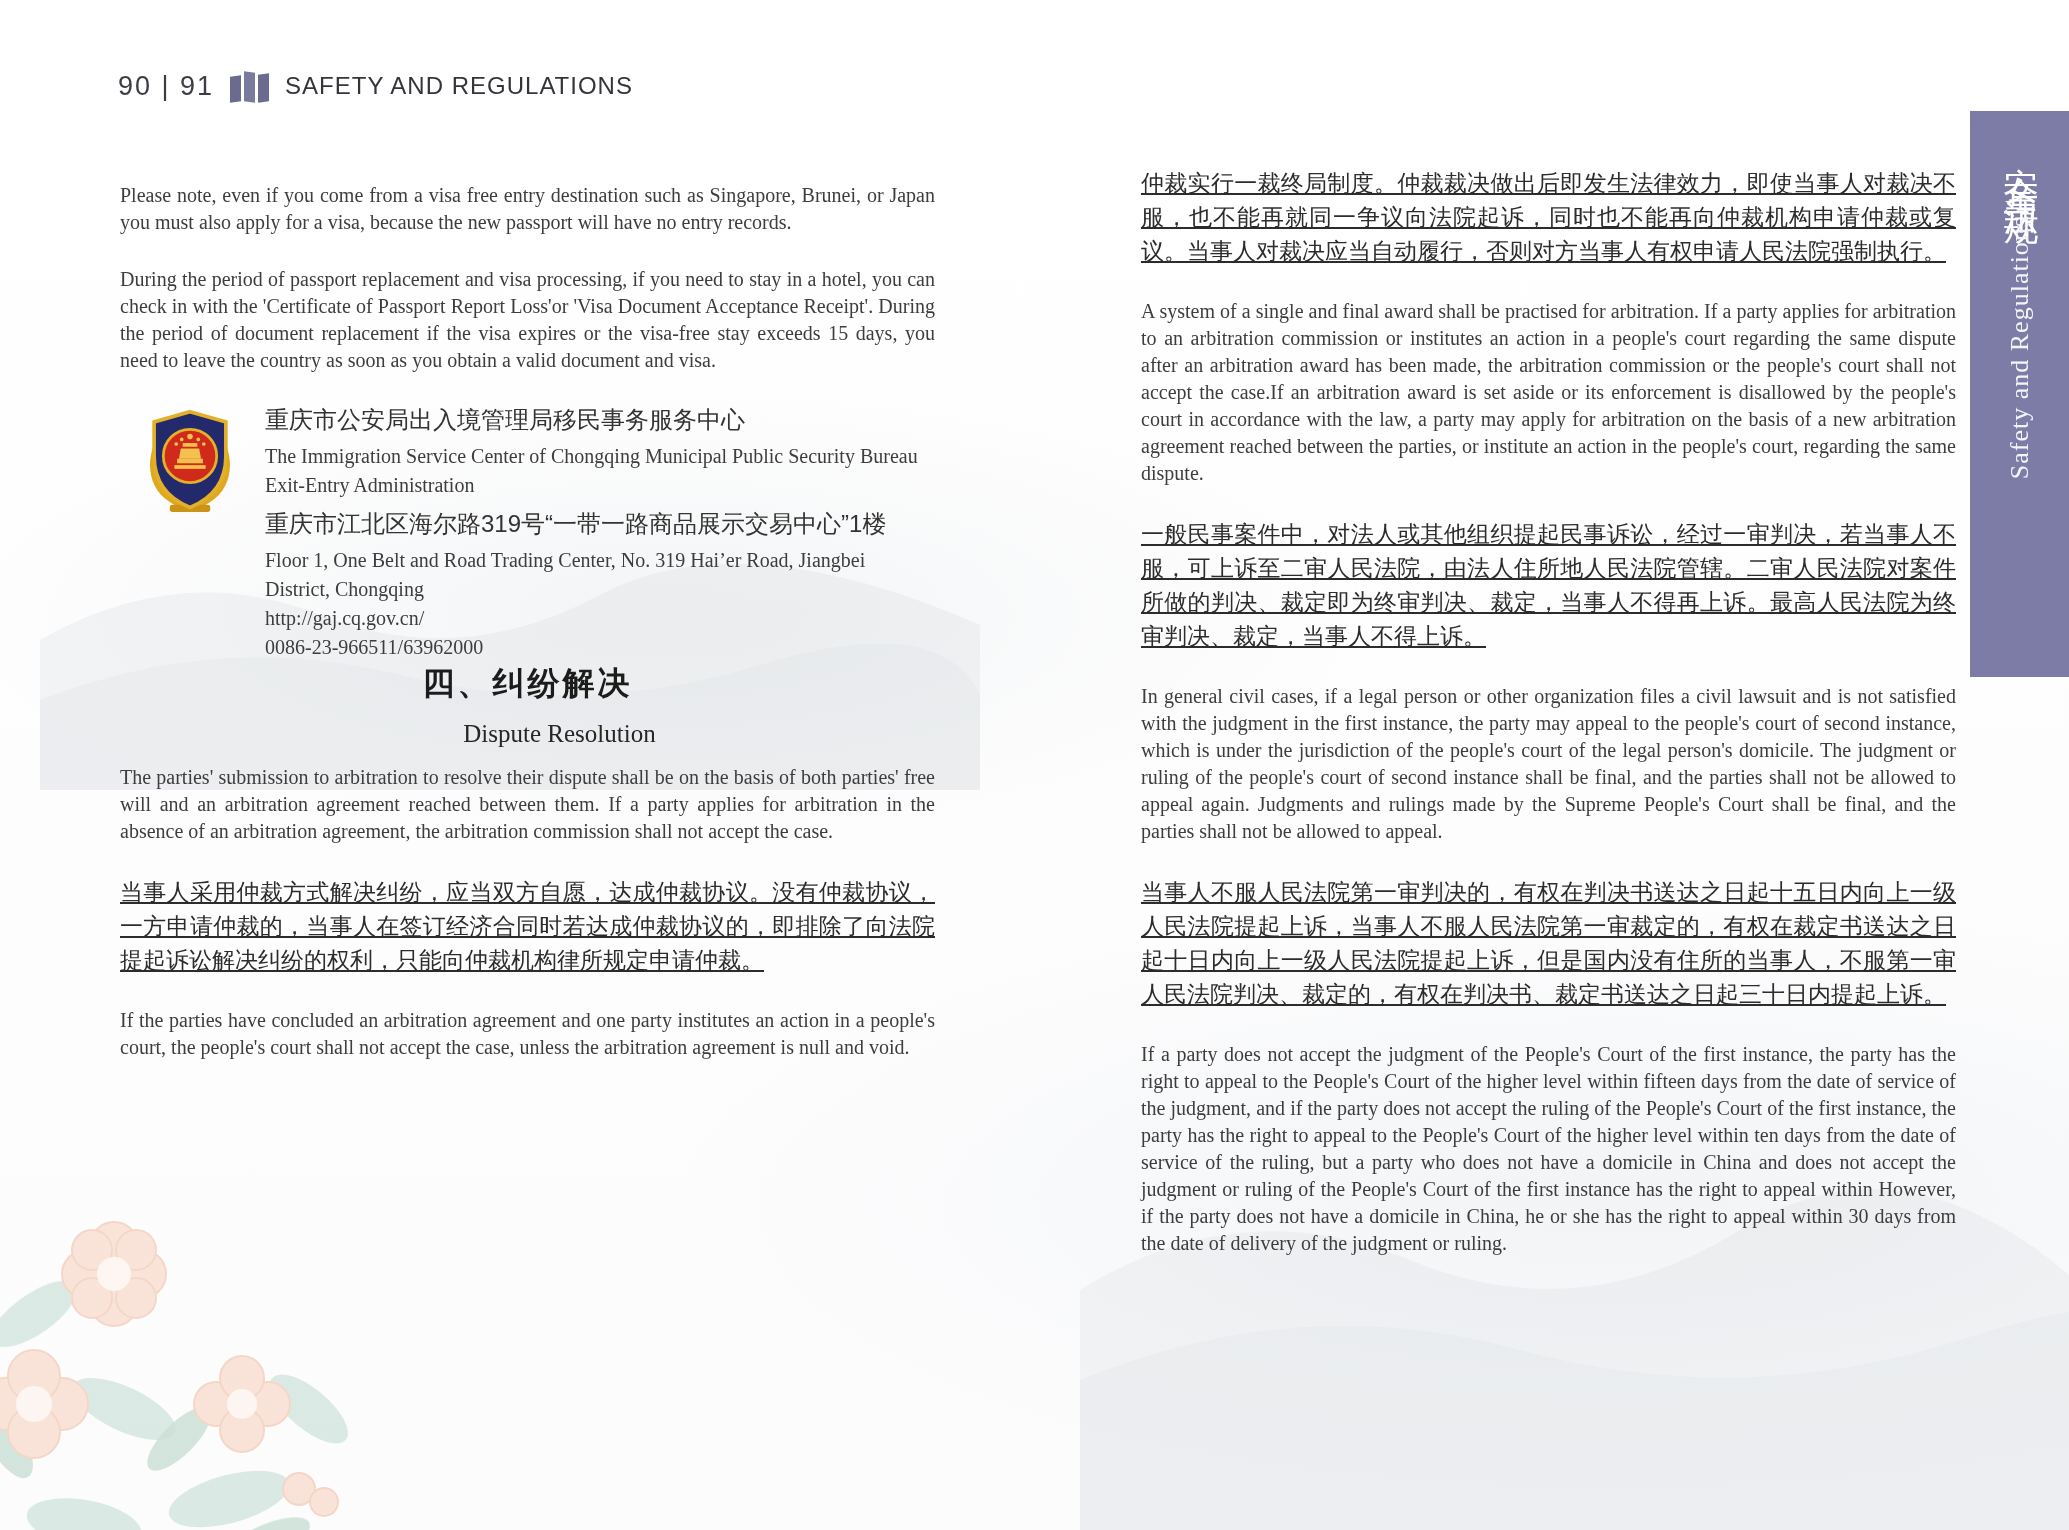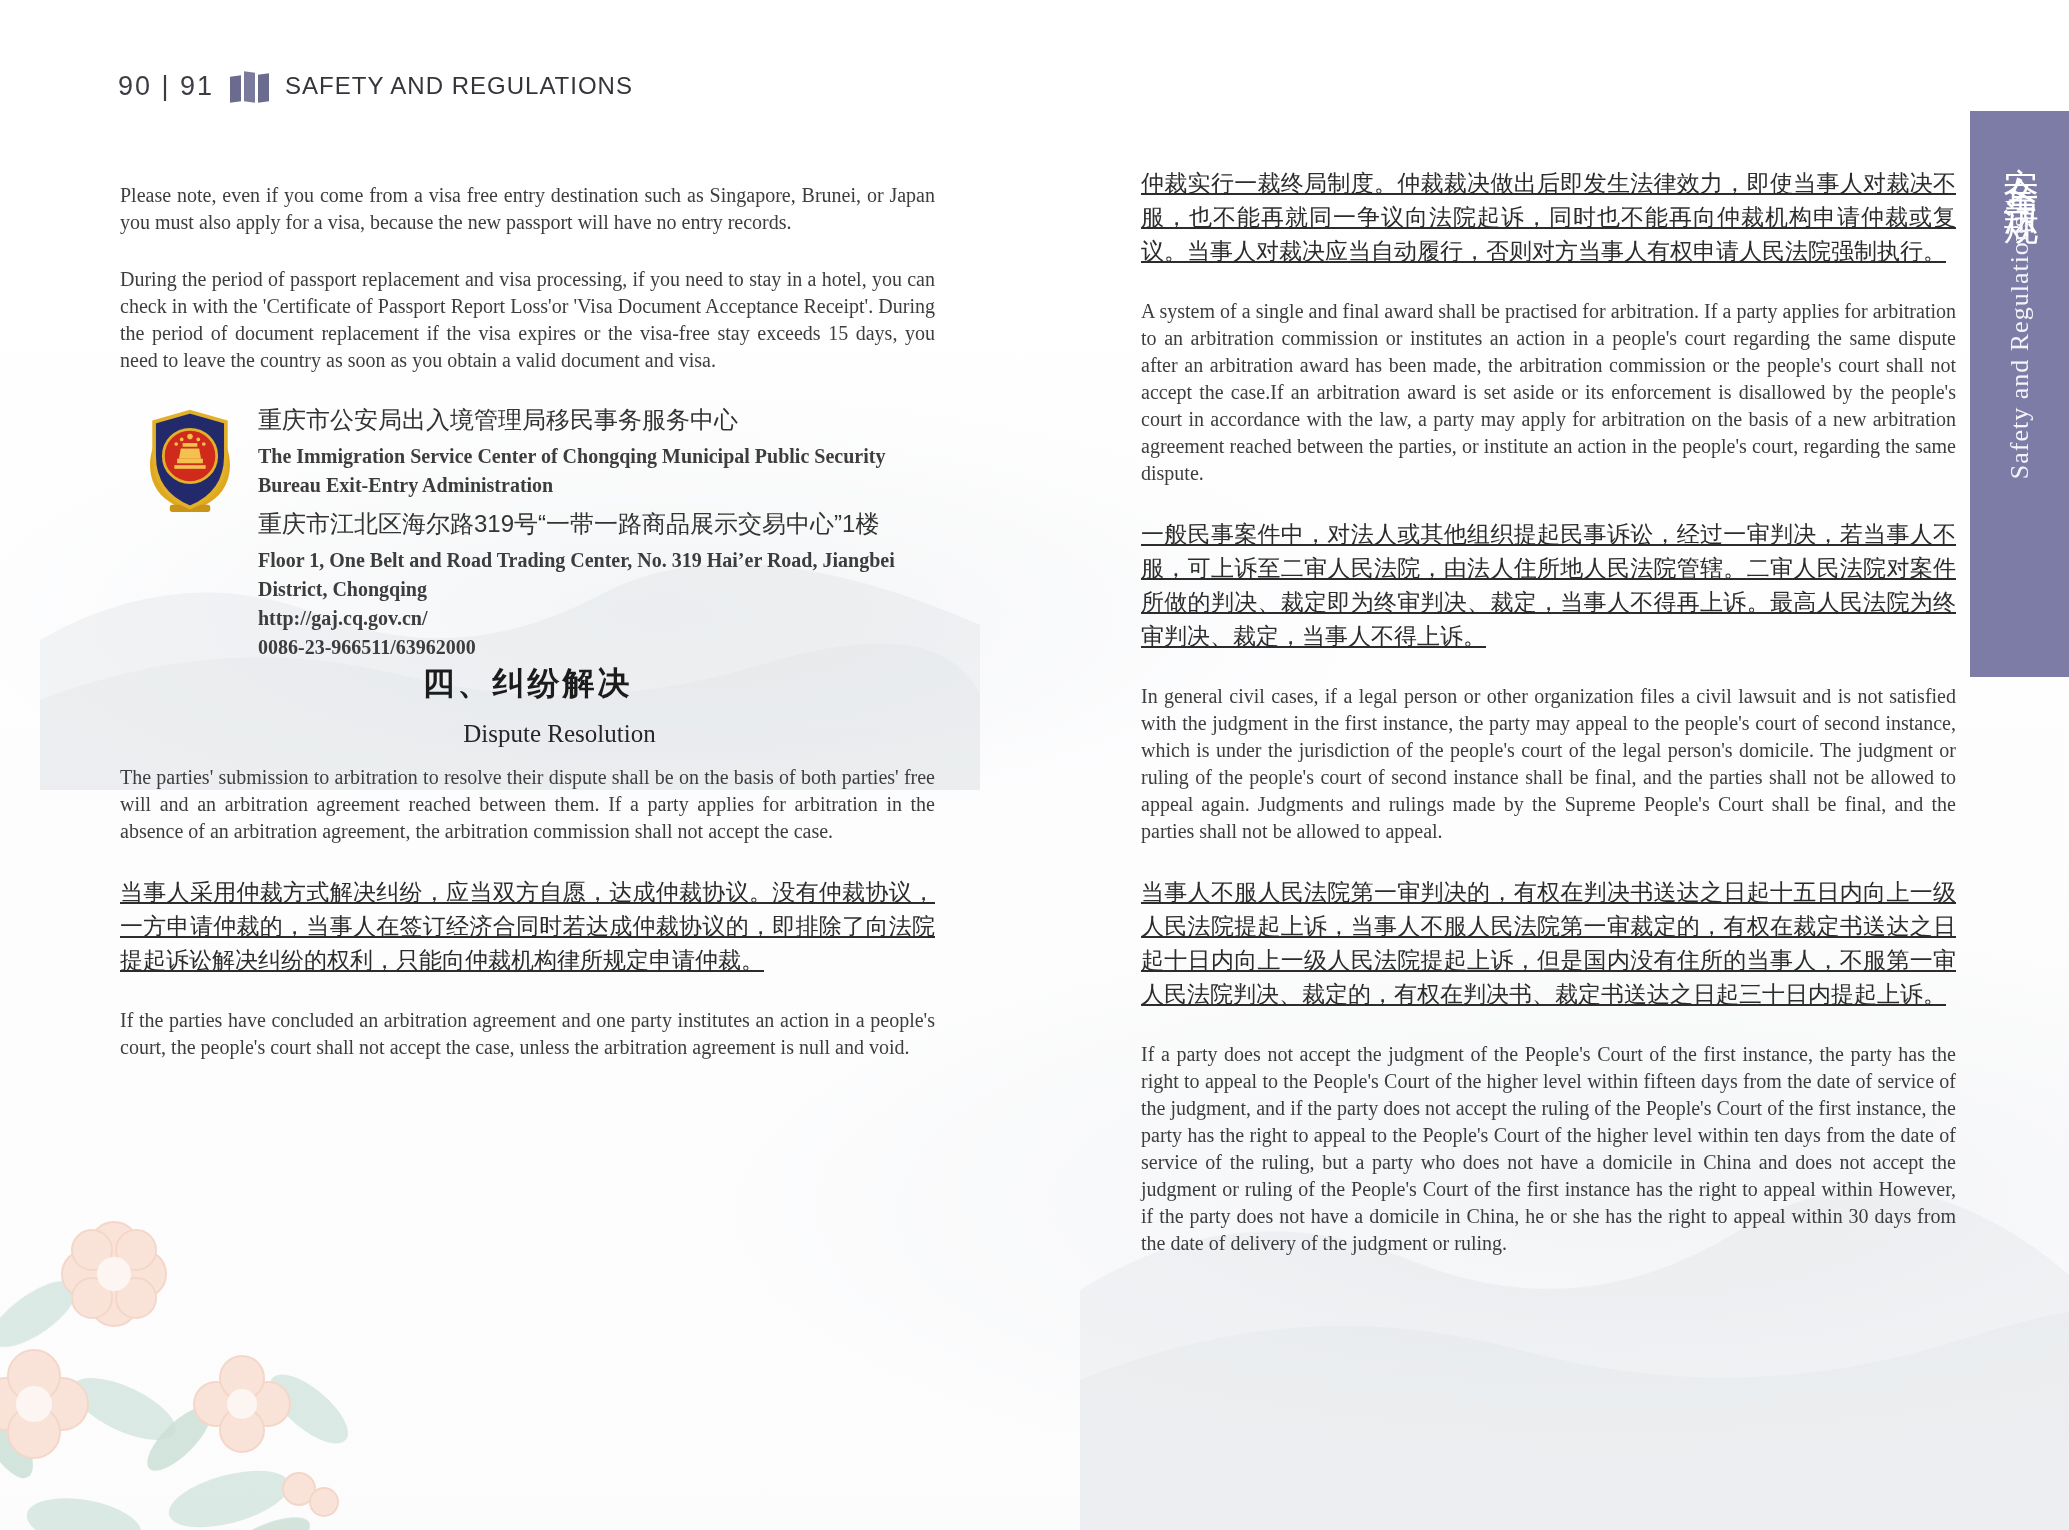--- a/index.html
+++ b/index.html
@@ -28,25 +28,25 @@
   .banner-en{writing-mode:vertical-rl;transform:rotate(180deg);color:#f4f3f8;font-size:26px;
              font-family:"Liberation Serif","DejaVu Serif",serif;letter-spacing:1px;}
   
   .col{position:absolute;top:166px;width:815px;}
   .col-left{left:120px;}
   .col-right{left:1141px;}
   p.en{font-family:"Liberation Serif","DejaVu Serif",serif;font-size:20px;line-height:27px;
        color:#3d3d3d;text-align:justify;margin:16px 0 30px;}
   p.cn{font-size:23px;line-height:34px;color:#2c2c2c;text-align:justify;margin:0 0 30px;text-decoration:underline;}
   
-  .contact{display:flex;gap:22px;margin:20px 0 0 24px;}
+  .contact{display:flex;gap:29px;margin:20px 0 0 24px;}
   .badge-wrap{flex:none;width:92px;padding-top:4px;}
   .contact-text{flex:1;}
   .c-name-cn{font-size:24px;color:#333;margin-bottom:6px;}
-  .c-en{font-family:"Liberation Serif","DejaVu Serif",serif;font-size:20px;line-height:29px;color:#3d3d3d;font-weight:bold;}
+  .c-en{font-family:"Liberation Serif","DejaVu Serif",serif;font-size:20px;line-height:29px;color:#3d3d3d;}
   .c-addr-cn{font-size:24px;color:#333;margin:8px 0 6px;}
   
   .section-heading{text-align:center;}
   .heading-cn{font-size:32px;font-weight:700;color:#1c1c1c;letter-spacing:3px;}
   .heading-en{font-family:"Liberation Serif","DejaVu Serif",serif;font-size:25px;color:#262626;
               margin:14px 0 0 64px;}
   .section-heading + p.cn{margin-top:52px;}
   
   .mist{position:absolute;pointer-events:none;}
   .mist-left{left:40px;top:410px;width:940px;height:380px;}

